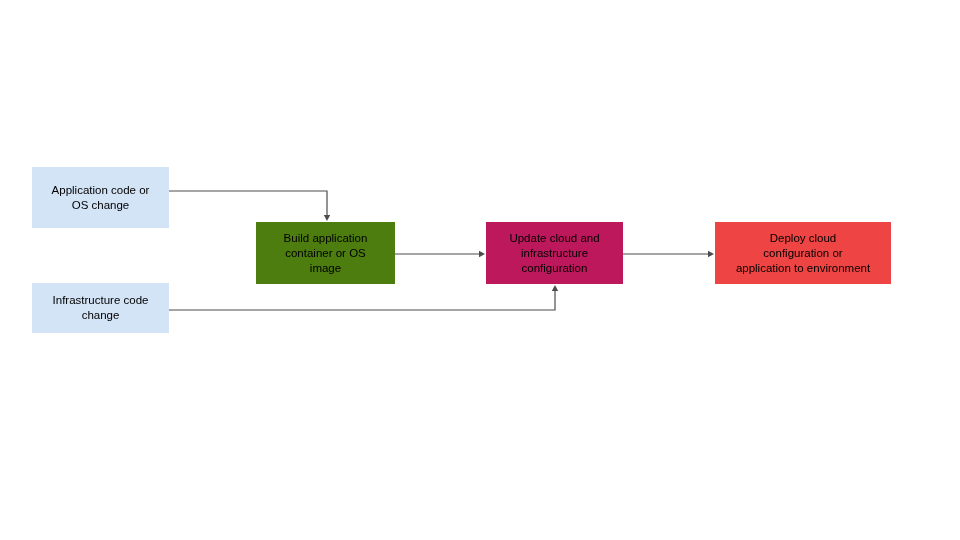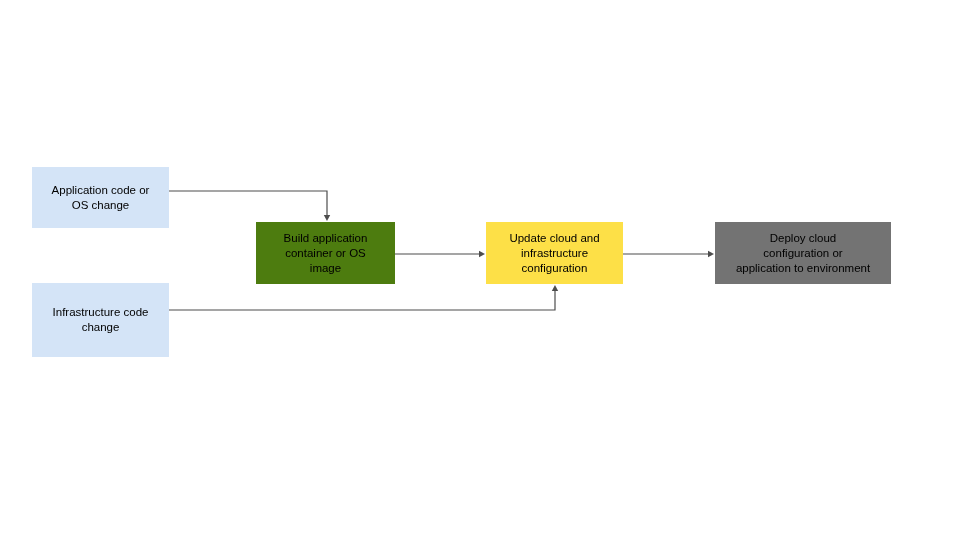--- a/index.html
+++ b/index.html
@@ -60,22 +60,22 @@
         <polyline points="169,310 555,310 555,288" fill="none" stroke="#4d4d4d" stroke-width="1.2" stroke-linejoin="miter"></polyline>
         <polygon points="555,285 551.8,291 558.2,291" fill="#4d4d4d"></polygon>
       </g>
     </svg>
 
   <div class="node" style="left: 32px; top: 167px; width: 137px; height: 61px; background: rgb(212, 228, 247); color: rgb(0, 0, 0);">Application code or
 OS change</div>
   <div class="node" style="left: 256px; top: 222px; width: 139px; height: 62px; background: #4d7c0f; color: rgb(0, 0, 0);">Build application
 container or OS
 image</div>
-  <div class="node" style="left: 486px; top: 222px; width: 137px; height: 62px; background: #fde047; color: rgb(0, 0, 0);">Update cloud and
+  <div class="node" style="left: 486px; top: 222px; width: 137px; height: 62px; background: #be185d; color: rgb(0, 0, 0);">Update cloud and
 infrastructure
 configuration</div>
-  <div class="node" style="left: 715px; top: 222px; width: 176px; height: 62px; background: #737373; color: rgb(0, 0, 0);">Deploy cloud
+  <div class="node" style="left: 715px; top: 222px; width: 176px; height: 62px; background: #ef4444; color: rgb(0, 0, 0);">Deploy cloud
 configuration or
 application to environment</div>
-  <div class="node" style="left: 32px; top: 283px; width: 137px; height: 74px; background: rgb(212, 228, 247); color: rgb(0, 0, 0);">Infrastructure code
+  <div class="node" style="left: 32px; top: 283px; width: 137px; height: 50px; background: rgb(212, 228, 247); color: rgb(0, 0, 0);">Infrastructure code
 change</div>
 
 </div>
 
 </body></html>

